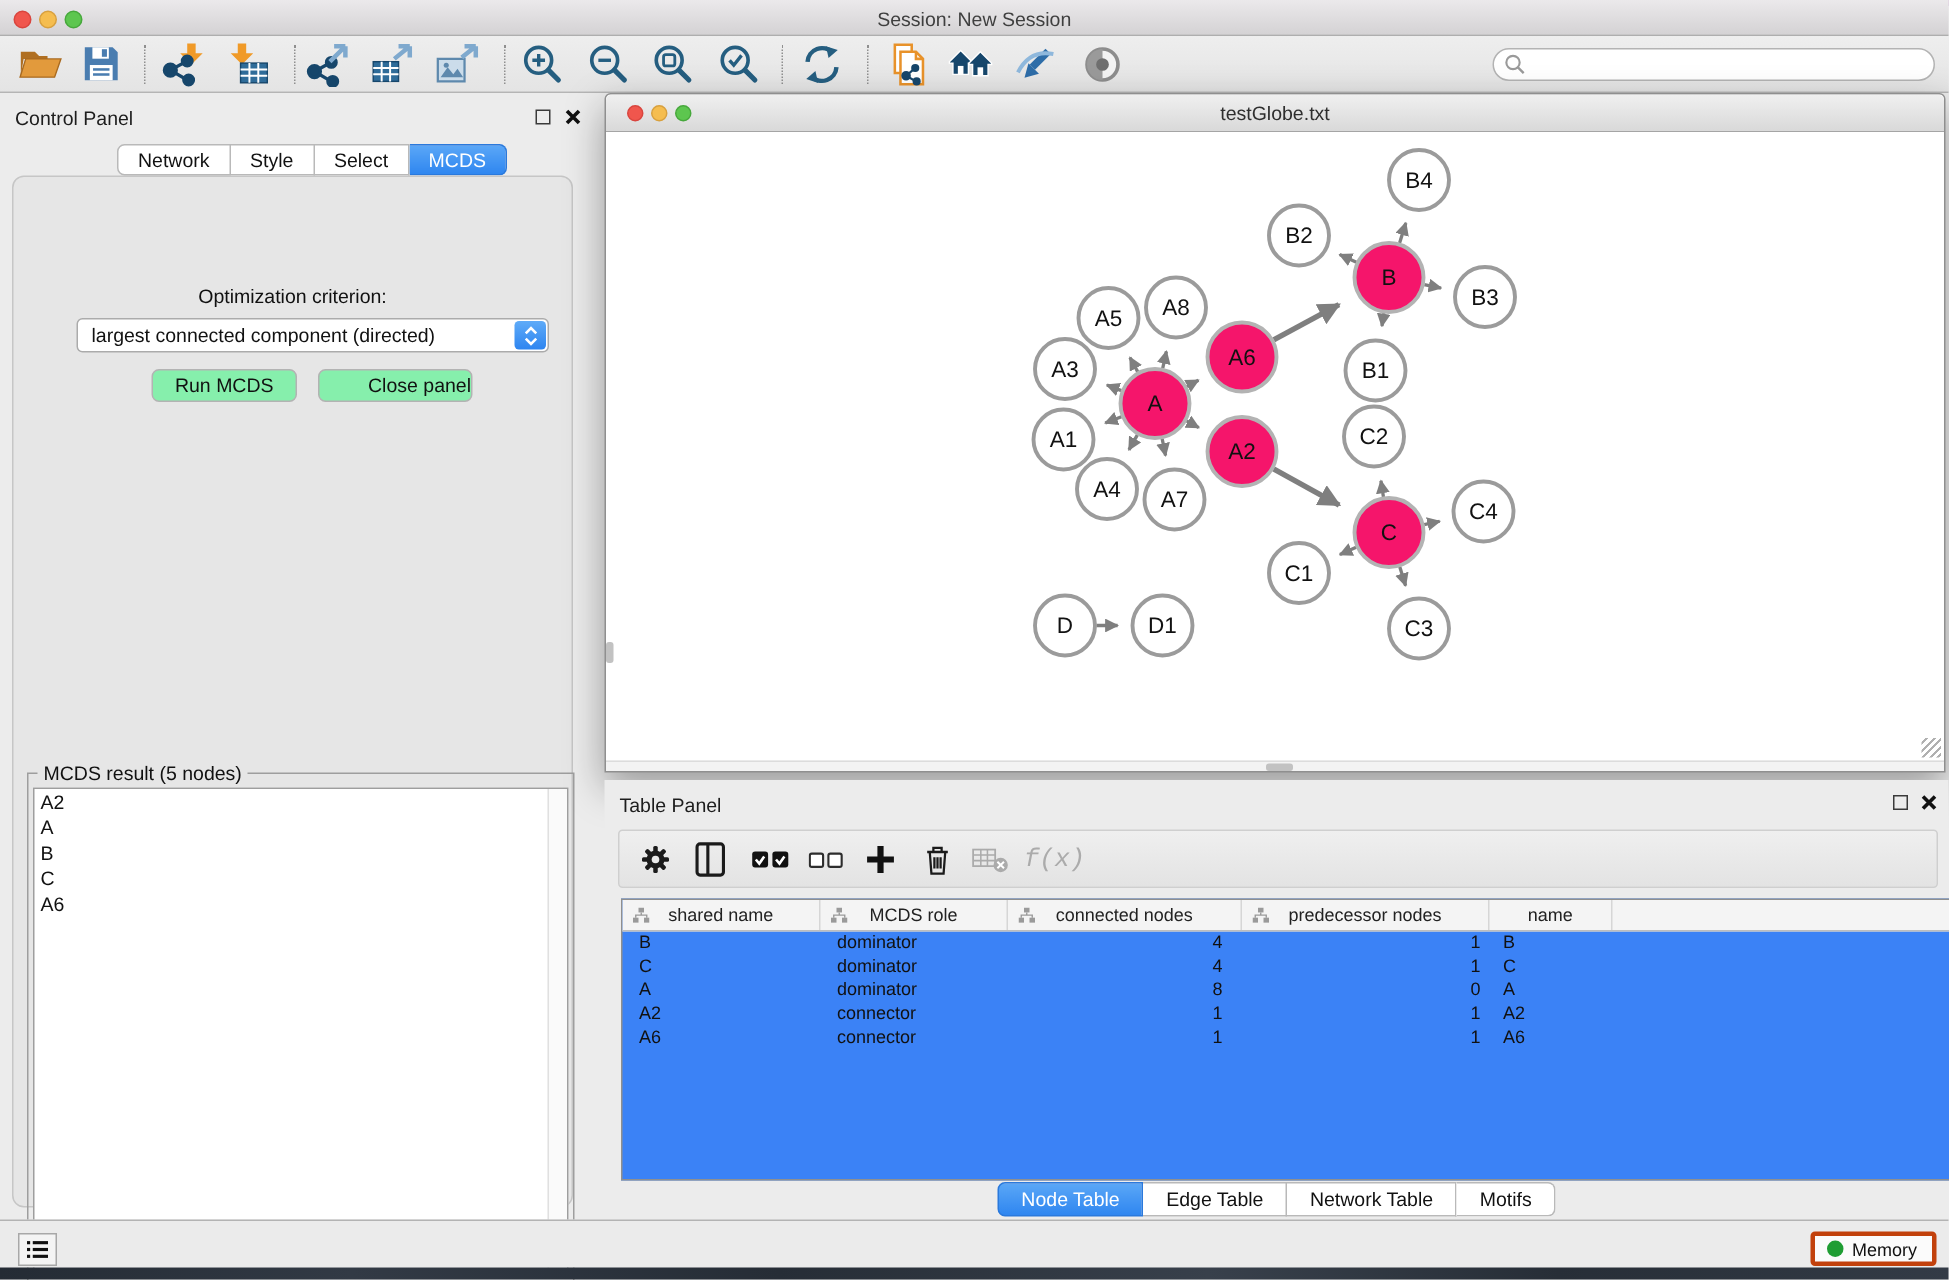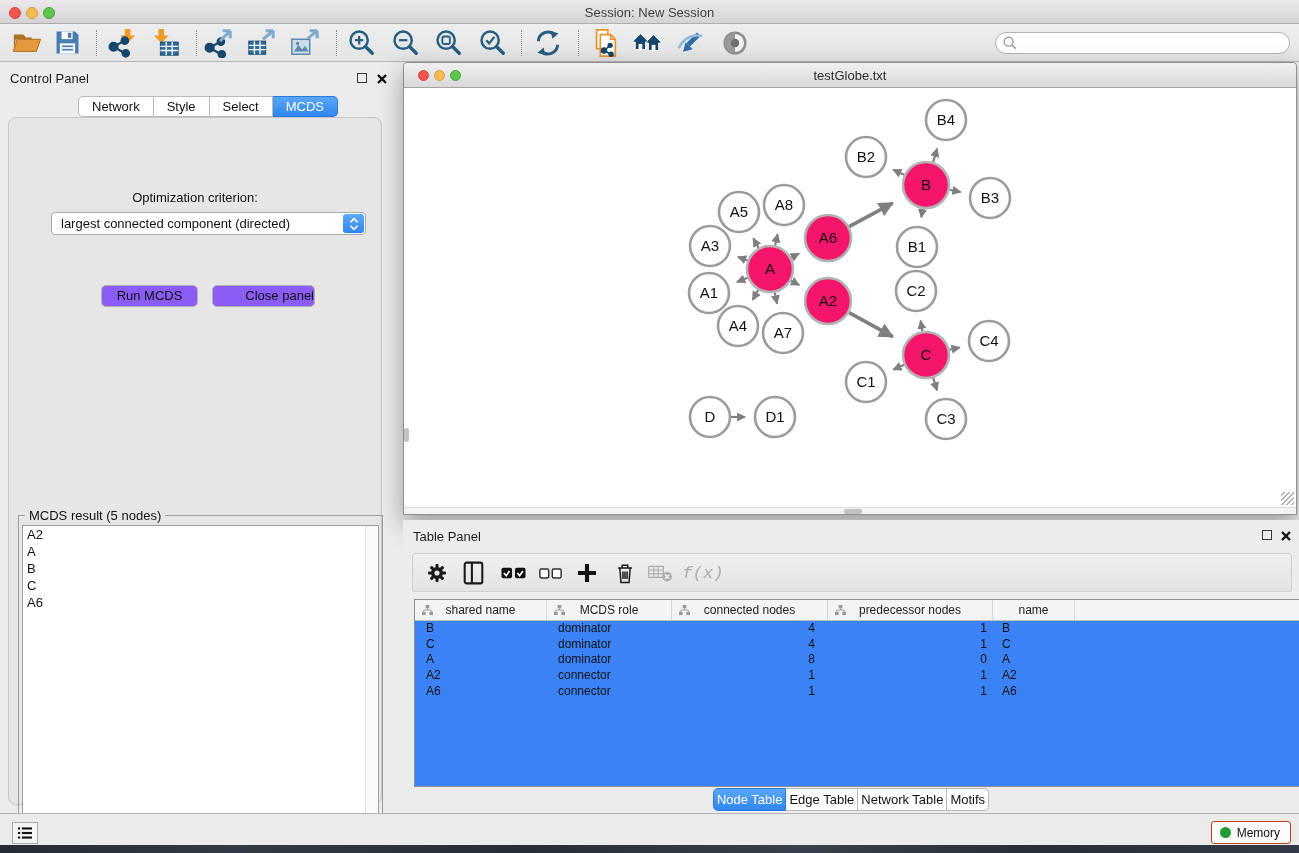--- a/index.html
+++ b/index.html
@@ -33,22 +33,22 @@
   .seg-tab:last-child { border-radius:0 5px 5px 0; }
   .seg-tab.active { background:linear-gradient(#5aa7f7,#2f86f0); border-color:#2a79dc; color:#fff; }
   #cp-body { position:absolute; left:8px; top:55px; width:374px; height:688px;
     background:#e6e6e6; border:1px solid #c6c6c6; border-radius:8px; }
   #opt-label { position:absolute; left:0; right:0; top:72px; text-align:center; font-size:13px; color:#111; }
   #opt-select { position:absolute; left:42px; top:94px; width:315px; height:23px; background:#fff;
     border:1px solid #ababab; border-radius:4px; font-size:13px; color:#111; line-height:21px;
     padding-left:9px; cursor:pointer; }
   #opt-stepper { position:absolute; right:1px; top:1px; width:21px; height:19px; border-radius:3px;
     background:linear-gradient(#5fabf8,#2e85f0); display:flex; flex-direction:column; align-items:center; justify-content:center; }
-  .cp-btn { position:absolute; top:128px; height:22px; background:#8b5cf6; border:1px solid #b3b3b3;
-    border-radius:5px; font-size:13px; color:#111; text-align:center; line-height:20px; cursor:pointer;margin-top:39px; }
+  .cp-btn { position:absolute; top:128px; height:22px; background:#86efac; border:1px solid #b3b3b3;
+    border-radius:5px; font-size:13px; color:#111; text-align:center; line-height:20px; cursor:pointer; }
   #run-btn { left:92px; width:97px; }
   #close-btn { left:203px; width:103px;text-align:right; }
   #mcds-group { position:absolute; left:9px; top:397px; width:365px; height:341px; border:1px solid #9e9e9e; }
   #mcds-group-label { position:absolute; left:6px; top:-8px; background:#e6e6e6; padding:0 4px; font-size:13px; color:#111; }
   #mcds-list { position:absolute; left:3px; top:9px; right:3px; bottom:3px; background:#fff;
     border:1px solid #9e9e9e; overflow:hidden; }
   #mcds-vscroll { position:absolute; right:0; top:0; bottom:0; width:13px; background:#fafafa; border-left:1px solid #e0e0e0; }
   .mcds-item { font-size:13px; color:#111; padding:1px 0 1px 4px; line-height:15px; cursor:pointer; }
   
   #net-window { position:absolute; left:403px; top:62px; width:894px; height:453px;
@@ -77,28 +77,28 @@
   .th { position:relative; display:flex; align-items:center; justify-content:center; font-size:12px; color:#222;
     border-right:1px solid #d6d6d6; cursor:pointer; }
   .th .hicon { position:absolute; left:7px; top:5px; }
   .tr { display:flex; height:15.7px; cursor:pointer; }
   .td { font-size:12px; color:#111; line-height:15.7px; white-space:nowrap; overflow:hidden; }
   .c0 { width:132px; } .c1 { width:125px; } .c2 { width:156px; } .c3 { width:165px; } .c4 { width:82px; }
   .td.c0 { padding-left:11px; } .td.c1 { padding-left:11px; }
   .td.c2 { text-align:right; padding-right:13px; } .td.c3 { text-align:right; padding-right:6px; }
   .td.c4 { padding-left:9px; }
   #nt-tabs { position:absolute; left:0; right:0; top:268px; display:flex; justify-content:center; }
-  #nt-tabs .seg-tab { height:23px; line-height:22px; font-size:13px; padding:0 3px; }
+  #nt-tabs .seg-tab { height:23px; line-height:22px; font-size:13px; padding:0 15px; }
   
   #statusbar { position:absolute; left:0; top:813px; width:1299px; height:32px;
     background:#ebebeb; border-top:1px solid #b3b3b3; }
   #list-btn { position:absolute; left:12px; top:8px; width:26px; height:22px; background:#f4f4f4;
     border:1px solid #a8a8a8; display:flex; align-items:center; justify-content:center; cursor:pointer; }
   #memory-btn { position:absolute; right:8px; top:7px; height:23px; padding:0 10px 0 8px; background:#fbfbfb;
-    border:1px solid #c2410c; border-radius:3px; display:flex; align-items:center; gap:6px; cursor:pointer; }
+    border:3px solid #c2410c; border-radius:3px; display:flex; align-items:center; gap:6px; cursor:pointer; }
   #memory-dot { width:11px; height:11px; border-radius:50%; background:#1f9d33; }
   #memory-label { font-size:12px; color:#111; }
   #desktop-bottom { position:absolute; left:0; top:845px; width:1299px; height:8px;
     background:linear-gradient(90deg,#242b34,#323a45 18%,#262d36 40%,#38404b 62%,#272e37 80%,#333b46); }
 </style>
 </head>
 <body>
 
 <div id="desktop-top"></div>
 

